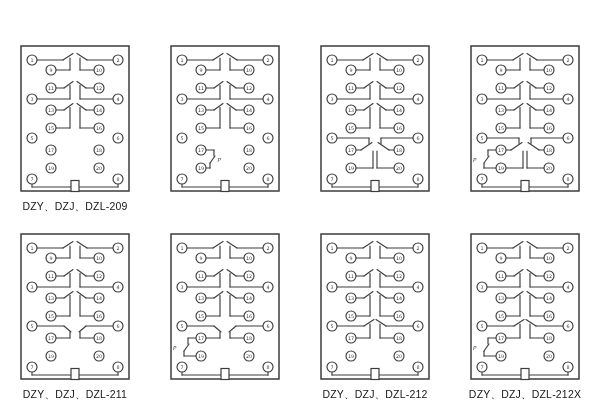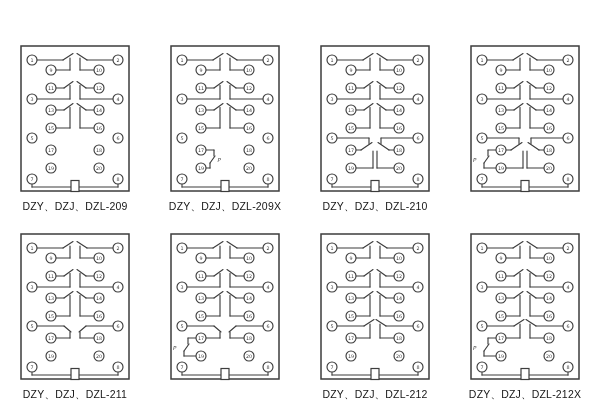--- a/index.html
+++ b/index.html
@@ -184,21 +184,20 @@
         <text x="80" y="107.8" fill="#3d3d3d" text-anchor="middle" font-size="4.8" font-family="&quot;DejaVu Sans&quot;, sans-serif">18</text>
         <circle cx="32" cy="124" r="5" fill="#ffffff" stroke="#3d3d3d" stroke-width="1.15"></circle>
         <text x="32" y="125.8" fill="#3d3d3d" text-anchor="middle" font-size="4.8" font-family="&quot;DejaVu Sans&quot;, sans-serif">19</text>
         <circle cx="80" cy="124" r="5" fill="#ffffff" stroke="#3d3d3d" stroke-width="1.15"></circle>
         <text x="80" y="125.8" fill="#3d3d3d" text-anchor="middle" font-size="4.8" font-family="&quot;DejaVu Sans&quot;, sans-serif">20</text>
         <circle cx="13" cy="135" r="5" fill="#ffffff" stroke="#3d3d3d" stroke-width="1.15"></circle>
         <text x="13" y="136.8" fill="#3d3d3d" text-anchor="middle" font-size="4.8" font-family="&quot;DejaVu Sans&quot;, sans-serif">7</text>
         <circle cx="99" cy="135" r="5" fill="#ffffff" stroke="#3d3d3d" stroke-width="1.15"></circle>
         <text x="99" y="136.8" fill="#3d3d3d" text-anchor="middle" font-size="4.8" font-family="&quot;DejaVu Sans&quot;, sans-serif">8</text>
       </svg>
-    <div class="caption">DZY、DZJ、DZL-209X</div>
   </div>
   <div class="panel">
     <svg class="diagram" width="112" height="150" viewBox="0 0 112 150">
         <rect x="2" y="2" width="108" height="145" fill="none" stroke="#3d3d3d" stroke-width="1.5"></rect>
         <line x1="13" y1="140" x2="13" y2="143" stroke="#3d3d3d" stroke-width="1.1" stroke-linecap="round"></line>
         <line x1="13" y1="143" x2="52" y2="143" stroke="#3d3d3d" stroke-width="1.1" stroke-linecap="round"></line>
         <line x1="60" y1="143" x2="99" y2="143" stroke="#3d3d3d" stroke-width="1.1" stroke-linecap="round"></line>
         <line x1="99" y1="143" x2="99" y2="140" stroke="#3d3d3d" stroke-width="1.1" stroke-linecap="round"></line>
         <rect x="52" y="136.5" width="8" height="11" fill="#ffffff" stroke="#3d3d3d" stroke-width="1.2"></rect>
         <line x1="18" y1="16" x2="44" y2="16" stroke="#3d3d3d" stroke-width="1.15" stroke-linecap="round"></line>
@@ -271,21 +270,20 @@
         <text x="80" y="107.8" fill="#3d3d3d" text-anchor="middle" font-size="4.8" font-family="&quot;DejaVu Sans&quot;, sans-serif">18</text>
         <circle cx="32" cy="124" r="5" fill="#ffffff" stroke="#3d3d3d" stroke-width="1.15"></circle>
         <text x="32" y="125.8" fill="#3d3d3d" text-anchor="middle" font-size="4.8" font-family="&quot;DejaVu Sans&quot;, sans-serif">19</text>
         <circle cx="80" cy="124" r="5" fill="#ffffff" stroke="#3d3d3d" stroke-width="1.15"></circle>
         <text x="80" y="125.8" fill="#3d3d3d" text-anchor="middle" font-size="4.8" font-family="&quot;DejaVu Sans&quot;, sans-serif">20</text>
         <circle cx="13" cy="135" r="5" fill="#ffffff" stroke="#3d3d3d" stroke-width="1.15"></circle>
         <text x="13" y="136.8" fill="#3d3d3d" text-anchor="middle" font-size="4.8" font-family="&quot;DejaVu Sans&quot;, sans-serif">7</text>
         <circle cx="99" cy="135" r="5" fill="#ffffff" stroke="#3d3d3d" stroke-width="1.15"></circle>
         <text x="99" y="136.8" fill="#3d3d3d" text-anchor="middle" font-size="4.8" font-family="&quot;DejaVu Sans&quot;, sans-serif">8</text>
       </svg>
-    <div class="caption">DZY、DZJ、DZL-210</div>
   </div>
   <div class="panel">
     <svg class="diagram" width="112" height="150" viewBox="0 0 112 150">
         <rect x="2" y="2" width="108" height="145" fill="none" stroke="#3d3d3d" stroke-width="1.5"></rect>
         <line x1="13" y1="140" x2="13" y2="143" stroke="#3d3d3d" stroke-width="1.1" stroke-linecap="round"></line>
         <line x1="13" y1="143" x2="52" y2="143" stroke="#3d3d3d" stroke-width="1.1" stroke-linecap="round"></line>
         <line x1="60" y1="143" x2="99" y2="143" stroke="#3d3d3d" stroke-width="1.1" stroke-linecap="round"></line>
         <line x1="99" y1="143" x2="99" y2="140" stroke="#3d3d3d" stroke-width="1.1" stroke-linecap="round"></line>
         <rect x="52" y="136.5" width="8" height="11" fill="#ffffff" stroke="#3d3d3d" stroke-width="1.2"></rect>
         <line x1="18" y1="16" x2="44" y2="16" stroke="#3d3d3d" stroke-width="1.15" stroke-linecap="round"></line>

